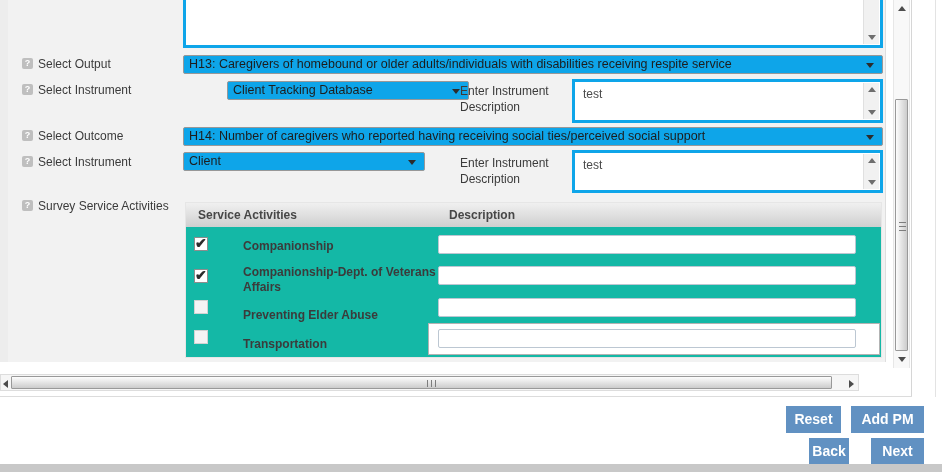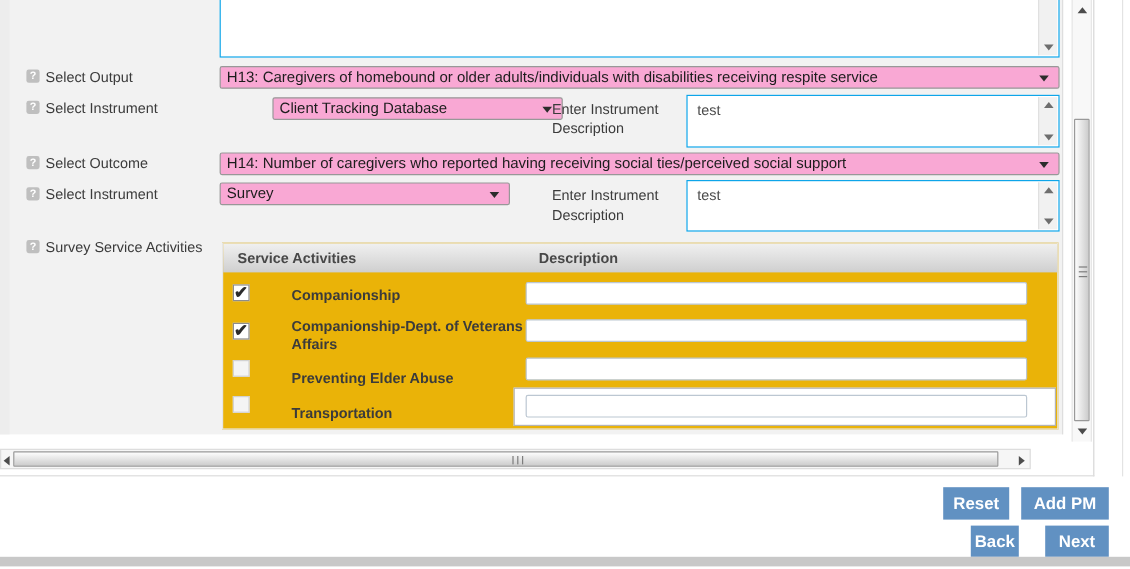--- a/index.html
+++ b/index.html
@@ -19,38 +19,38 @@
   .frame-right { left:911px; top:0; width:1px; height:397px; background:#d6d6d6; }
   .frame-bottom { left:0; top:396px; width:912px; height:1px; background:#dcdcdc; }
   .window-edge { left:935px; top:0; width:1px; height:397px; background:#e3e3e3; }
 
   
   .fld-label { font-weight:normal; color:#3b3b3b; font-size:12px; white-space:nowrap; }
   .help { width:11px; height:11px; background:#bfbfbf; border-radius:2px; color:#ffffff;
           font-size:9px; font-weight:bold; text-align:center; line-height:11px; }
 
   
-  .select { background:#f9a8d4; border:1px solid #989898; border-radius:2px; height:19px;
+  .select { background:#0ea5e9; border:1px solid #989898; border-radius:2px; height:19px;
             line-height:17px; padding:0 20px 0 5px; font-size:12.5px; color:#1d1d1d;
             white-space:nowrap; overflow:hidden; }
   .select .sel-arrow { position:absolute; right:8px; top:7px; width:0; height:0;
             border-left:4px solid transparent; border-right:4px solid transparent;
             border-top:5px solid #2c2c2c; }
 
   
-  .ta { background:#ffffff; border:1px solid #0ea5e9;padding-left:32px; }
+  .ta { background:#ffffff; border:3px solid #0ea5e9;padding-left:32px; }
   .ta .ta-text { position:absolute; left:8px; top:5px; font-size:12px; color:#4a4a4a; }
   .ta .ta-sb { position:absolute; right:1px; top:1px; bottom:1px; width:16px; background:#f1f1f1; border-left:1px solid #e0e0e0; }
   .tri-up-s { width:0;height:0;border-left:4px solid transparent;border-right:4px solid transparent;border-bottom:5px solid #6e6e6e; }
   .tri-dn-s { width:0;height:0;border-left:4px solid transparent;border-right:4px solid transparent;border-top:5px solid #6e6e6e; }
   .ta .arr-top { position:absolute; top:4px; left:4px; }
   .ta .arr-bot { position:absolute; bottom:4px; left:4px; }
 
   
-  #svc-table { left:185px; top:202px; width:697px; height:156px; background:#eab308; border:1px solid #e6e6e6; }
+  #svc-table { left:185px; top:202px; width:697px; height:156px; background:#14b8a6; border:1px solid #e6e6e6; }
   #svc-header { position:absolute; left:0; top:0; width:695px; height:24px;
                 background:linear-gradient(#f0f0f0,#cfcfcf); }
   #svc-header .hdr { position:absolute; top:5px; font-weight:bold; color:#474747; font-size:12px; }
   .checkbox { position:absolute; width:14px; height:14px; background:#f4f4f4; border:1px solid #d2d2d2; }
   .checkbox.checked { background:#ffffff; border-color:#8d8d8d; }
   .checkbox.checked::after { content:"\2714"; position:absolute; left:0px; top:-3px;
                              font-size:14px; font-weight:bold; color:#2b2b2b; }
   .svc-name { position:absolute; font-weight:bold; color:#3b3b3b; font-size:12px; line-height:15px;margin-left:27px; }
   .svc-input { position:absolute; width:418px; height:19px; background:#ffffff;
                border:1px solid #bcc7d2; border-radius:2px; }
@@ -125,21 +125,21 @@
   <div class="abs help" style="left:22px; top:130px;">?</div>
   <div class="abs fld-label" style="left:38px; top:129px;">Select Outcome</div>
   <div class="abs select" style="left:183px; top:127px; width:700px;">
     <span>H14: Number of caregivers who reported having receiving social ties/perceived social support</span>
     <span class="sel-arrow"></span>
   </div>
 
   <div class="abs help" style="left:22px; top:156px;">?</div>
   <div class="abs fld-label" style="left:38px; top:155px;">Select Instrument</div>
   <div class="abs select" style="left:183px; top:152px; width:242px;">
-    <span>Survey</span>
+    <span>Client</span>
     <span class="sel-arrow"></span>
   </div>
   <div class="abs fld-label" style="left:460px; top:155px; width:100px; white-space:normal; line-height:16px;">Enter Instrument Description</div>
   <div class="abs ta" style="left:572px; top:150px; width:311px; height:43px;">
     <div class="ta-text">test</div>
     <div class="ta-sb">
       <div class="arr-top tri-up-s"></div>
       <div class="arr-bot tri-dn-s"></div>
     </div>
   </div>

